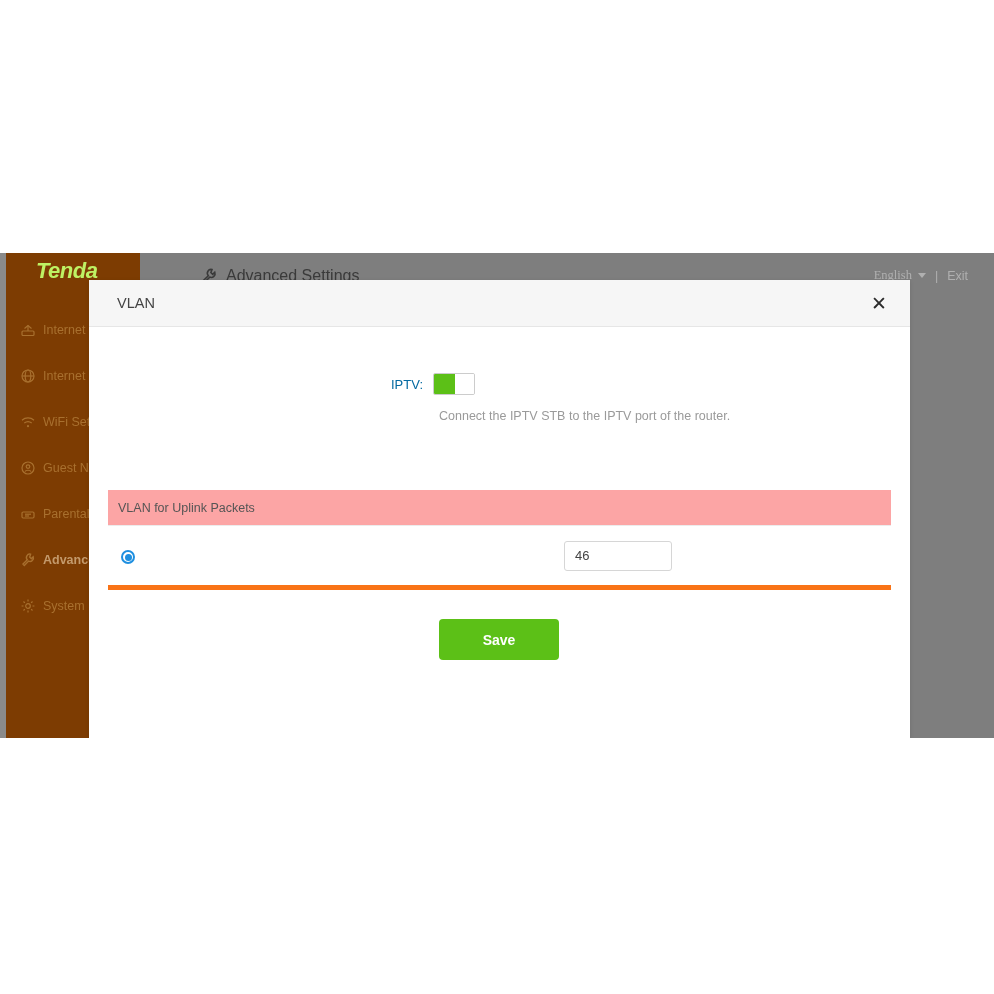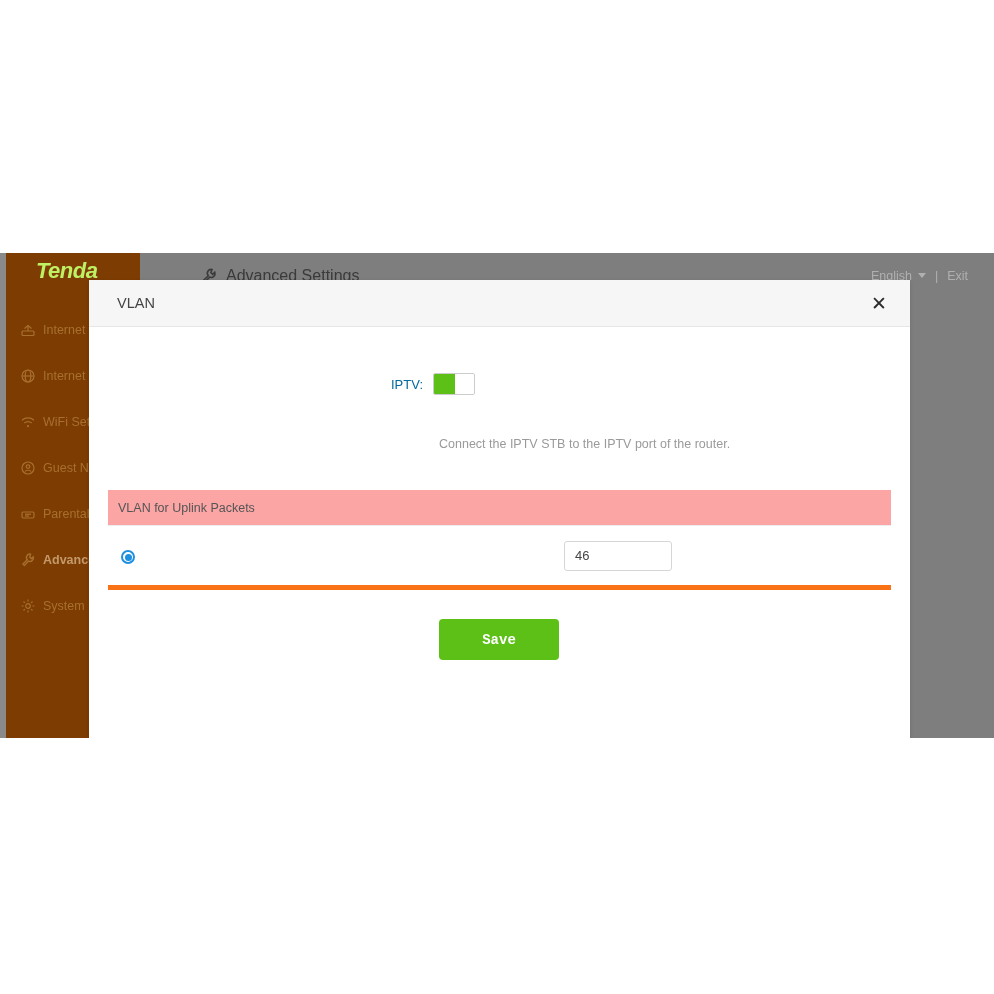--- a/index.html
+++ b/index.html
@@ -104,21 +104,21 @@
   }
   .topbar-right {
     margin-left: auto;
     margin-right: 26px;
     display: flex;
     align-items: center;
     gap: 9px;
     font-size: 12.5px;
     color: #b0b0b0;
   }
-  .lang-wrap { display: flex; align-items: center; gap: 6px; }
+  .lang-wrap { display: flex; align-items: center; gap: 6px; font-family: Liberation Serif, serif; }
   .caret-down {
     width: 0; height: 0;
     border-left: 4.5px solid transparent;
     border-right: 4.5px solid transparent;
     border-top: 5px solid #b0b0b0;
   }
   .sep { color: #b0b0b0; }
 
   
   .content-dim {
@@ -201,21 +201,21 @@
     cursor: pointer;
   }
   .toggle-knob {
     width: 21px;
     background: #5cc017;
   }
   .toggle-track { flex: 1; background: #ffffff; }
 
   .iptv-hint {
     position: absolute;
-    left: 0; top: 110px;
+    left: 0; top: 82px;
     width: 100%;
     padding-left: 350px;
     font-size: 12.5px;
     color: #9a9a9a;
   }
 
   
   .vlan-table {
     position: absolute;
     left: 19px;
@@ -280,21 +280,21 @@
     justify-content: flex-start;
     padding-left: 350px;
   }
   .save-btn {
     width: 120px;
     height: 41px;
     background: #5cc017;
     border: none;
     border-radius: 4px;
     color: #ffffff;
-    font-family: Liberation Mono, monospace;
+    font-family: Liberation Sans, sans-serif;
     font-size: 14px;
     font-weight: bold;
     cursor: pointer;
   }
 </style>
 </head>
 <body>
 
 <div class="app-window">
 

